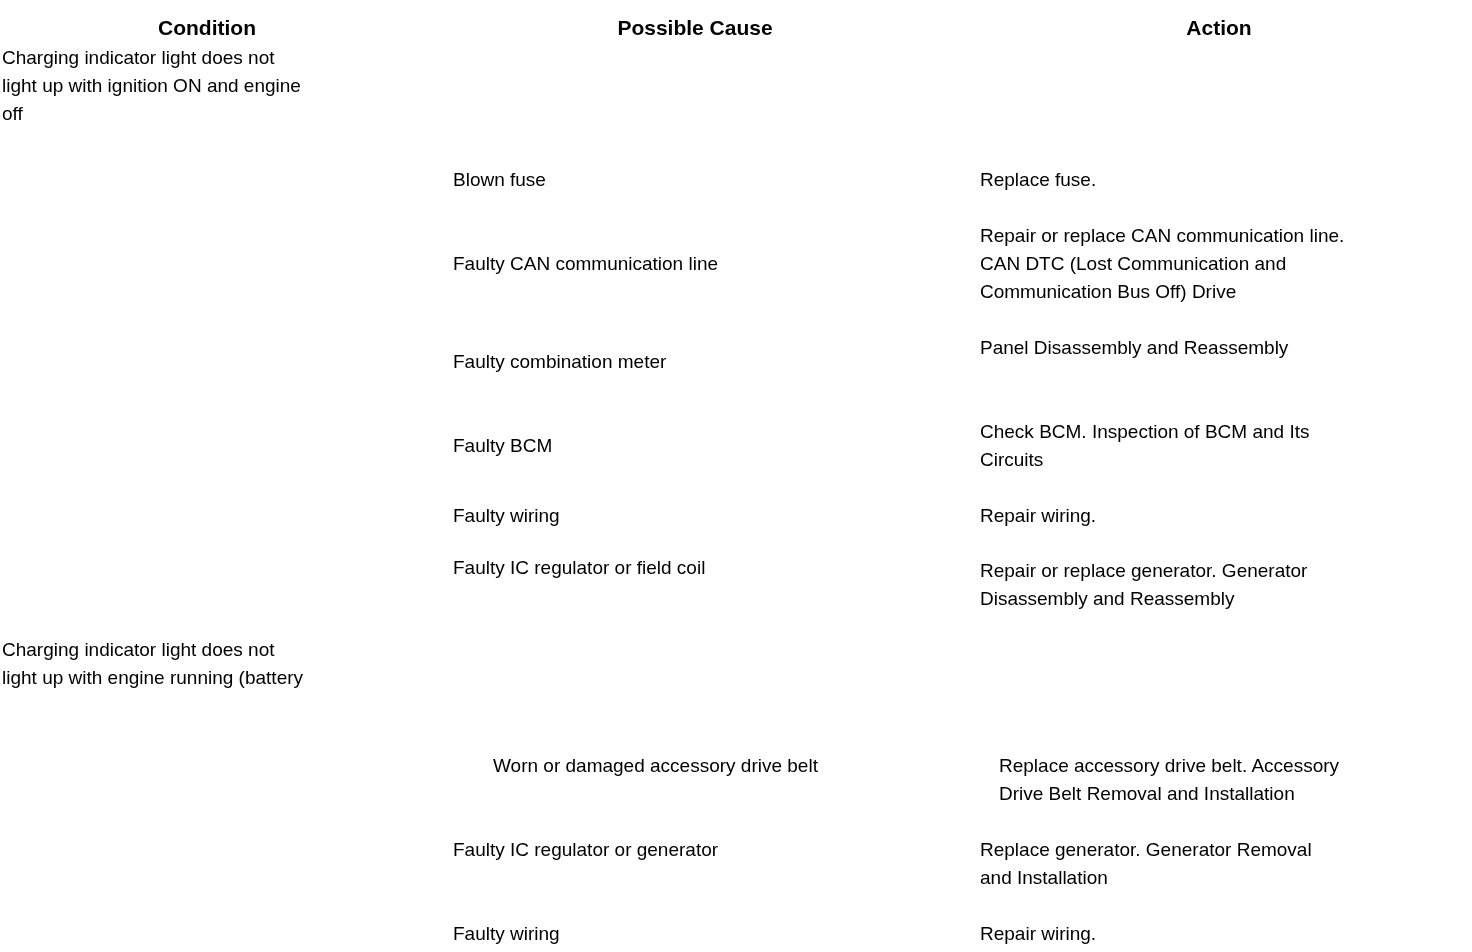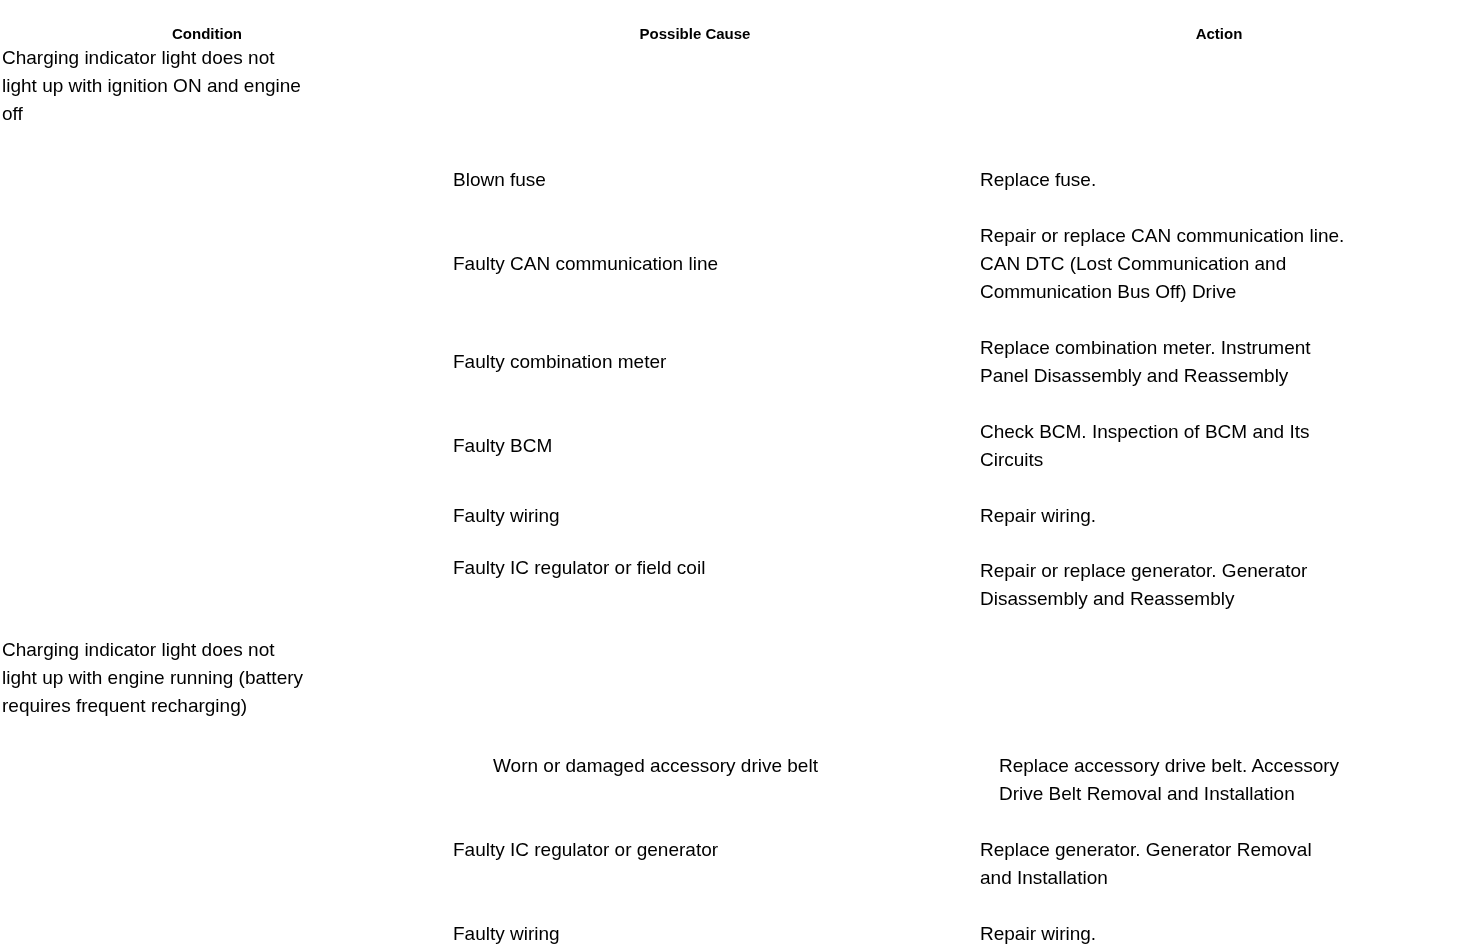--- a/index.html
+++ b/index.html
@@ -27,22 +27,22 @@
   
   .header-row {
     position: absolute;
     top: 0;
     left: 0;
     width: 1472px;
     height: 40px;
   }
   .col-head {
     position: absolute;
-    top: 20px;
-    font-size: 15px;
+    top: 14px;
+    font-size: 21px;
     font-weight: bold;
     line-height: 28px;
     white-space: nowrap;
     text-align: center;
   }
   .col-head.condition { left: 0px;    width: 414px; }
   .col-head.cause     { left: 453px;  width: 484px; }
   .col-head.action    { left: 980px;  width: 478px; }
 
   
@@ -74,41 +74,39 @@
 
   <div id="body-layer">
       <div class="cell col-condition" style="top: 44px;">
         <span class="ln">Charging indicator light does not</span>
         <span class="ln">light up with ignition ON and engine</span>
         <span class="ln">off</span>
       </div>
       <div class="cell col-condition" style="top: 636px;">
         <span class="ln">Charging indicator light does not</span>
         <span class="ln">light up with engine running (battery</span>
-        <span class="ln">requires frequent recharging)</span>
       </div>
       <div class="cell col-cause" style="top: 166px;">
         <span class="ln">Blown fuse</span>
       </div>
       <div class="cell col-action" style="top: 166px;">
         <span class="ln">Replace fuse.</span>
       </div>
       <div class="cell col-cause" style="top: 250px;">
         <span class="ln">Faulty CAN communication line</span>
       </div>
       <div class="cell col-action" style="top: 222px;">
         <span class="ln">Repair or replace CAN communication line.</span>
         <span class="ln">CAN DTC (Lost Communication and</span>
         <span class="ln">Communication Bus Off) Drive</span>
       </div>
       <div class="cell col-cause" style="top: 348px;">
         <span class="ln">Faulty combination meter</span>
       </div>
       <div class="cell col-action" style="top: 334px;">
-        <span class="ln">Replace combination meter. Instrument</span>
         <span class="ln">Panel Disassembly and Reassembly</span>
       </div>
       <div class="cell col-cause" style="top: 432px;">
         <span class="ln">Faulty BCM</span>
       </div>
       <div class="cell col-action" style="top: 418px;">
         <span class="ln">Check BCM. Inspection of BCM and Its</span>
         <span class="ln">Circuits</span>
       </div>
       <div class="cell col-cause" style="top: 502px;">

